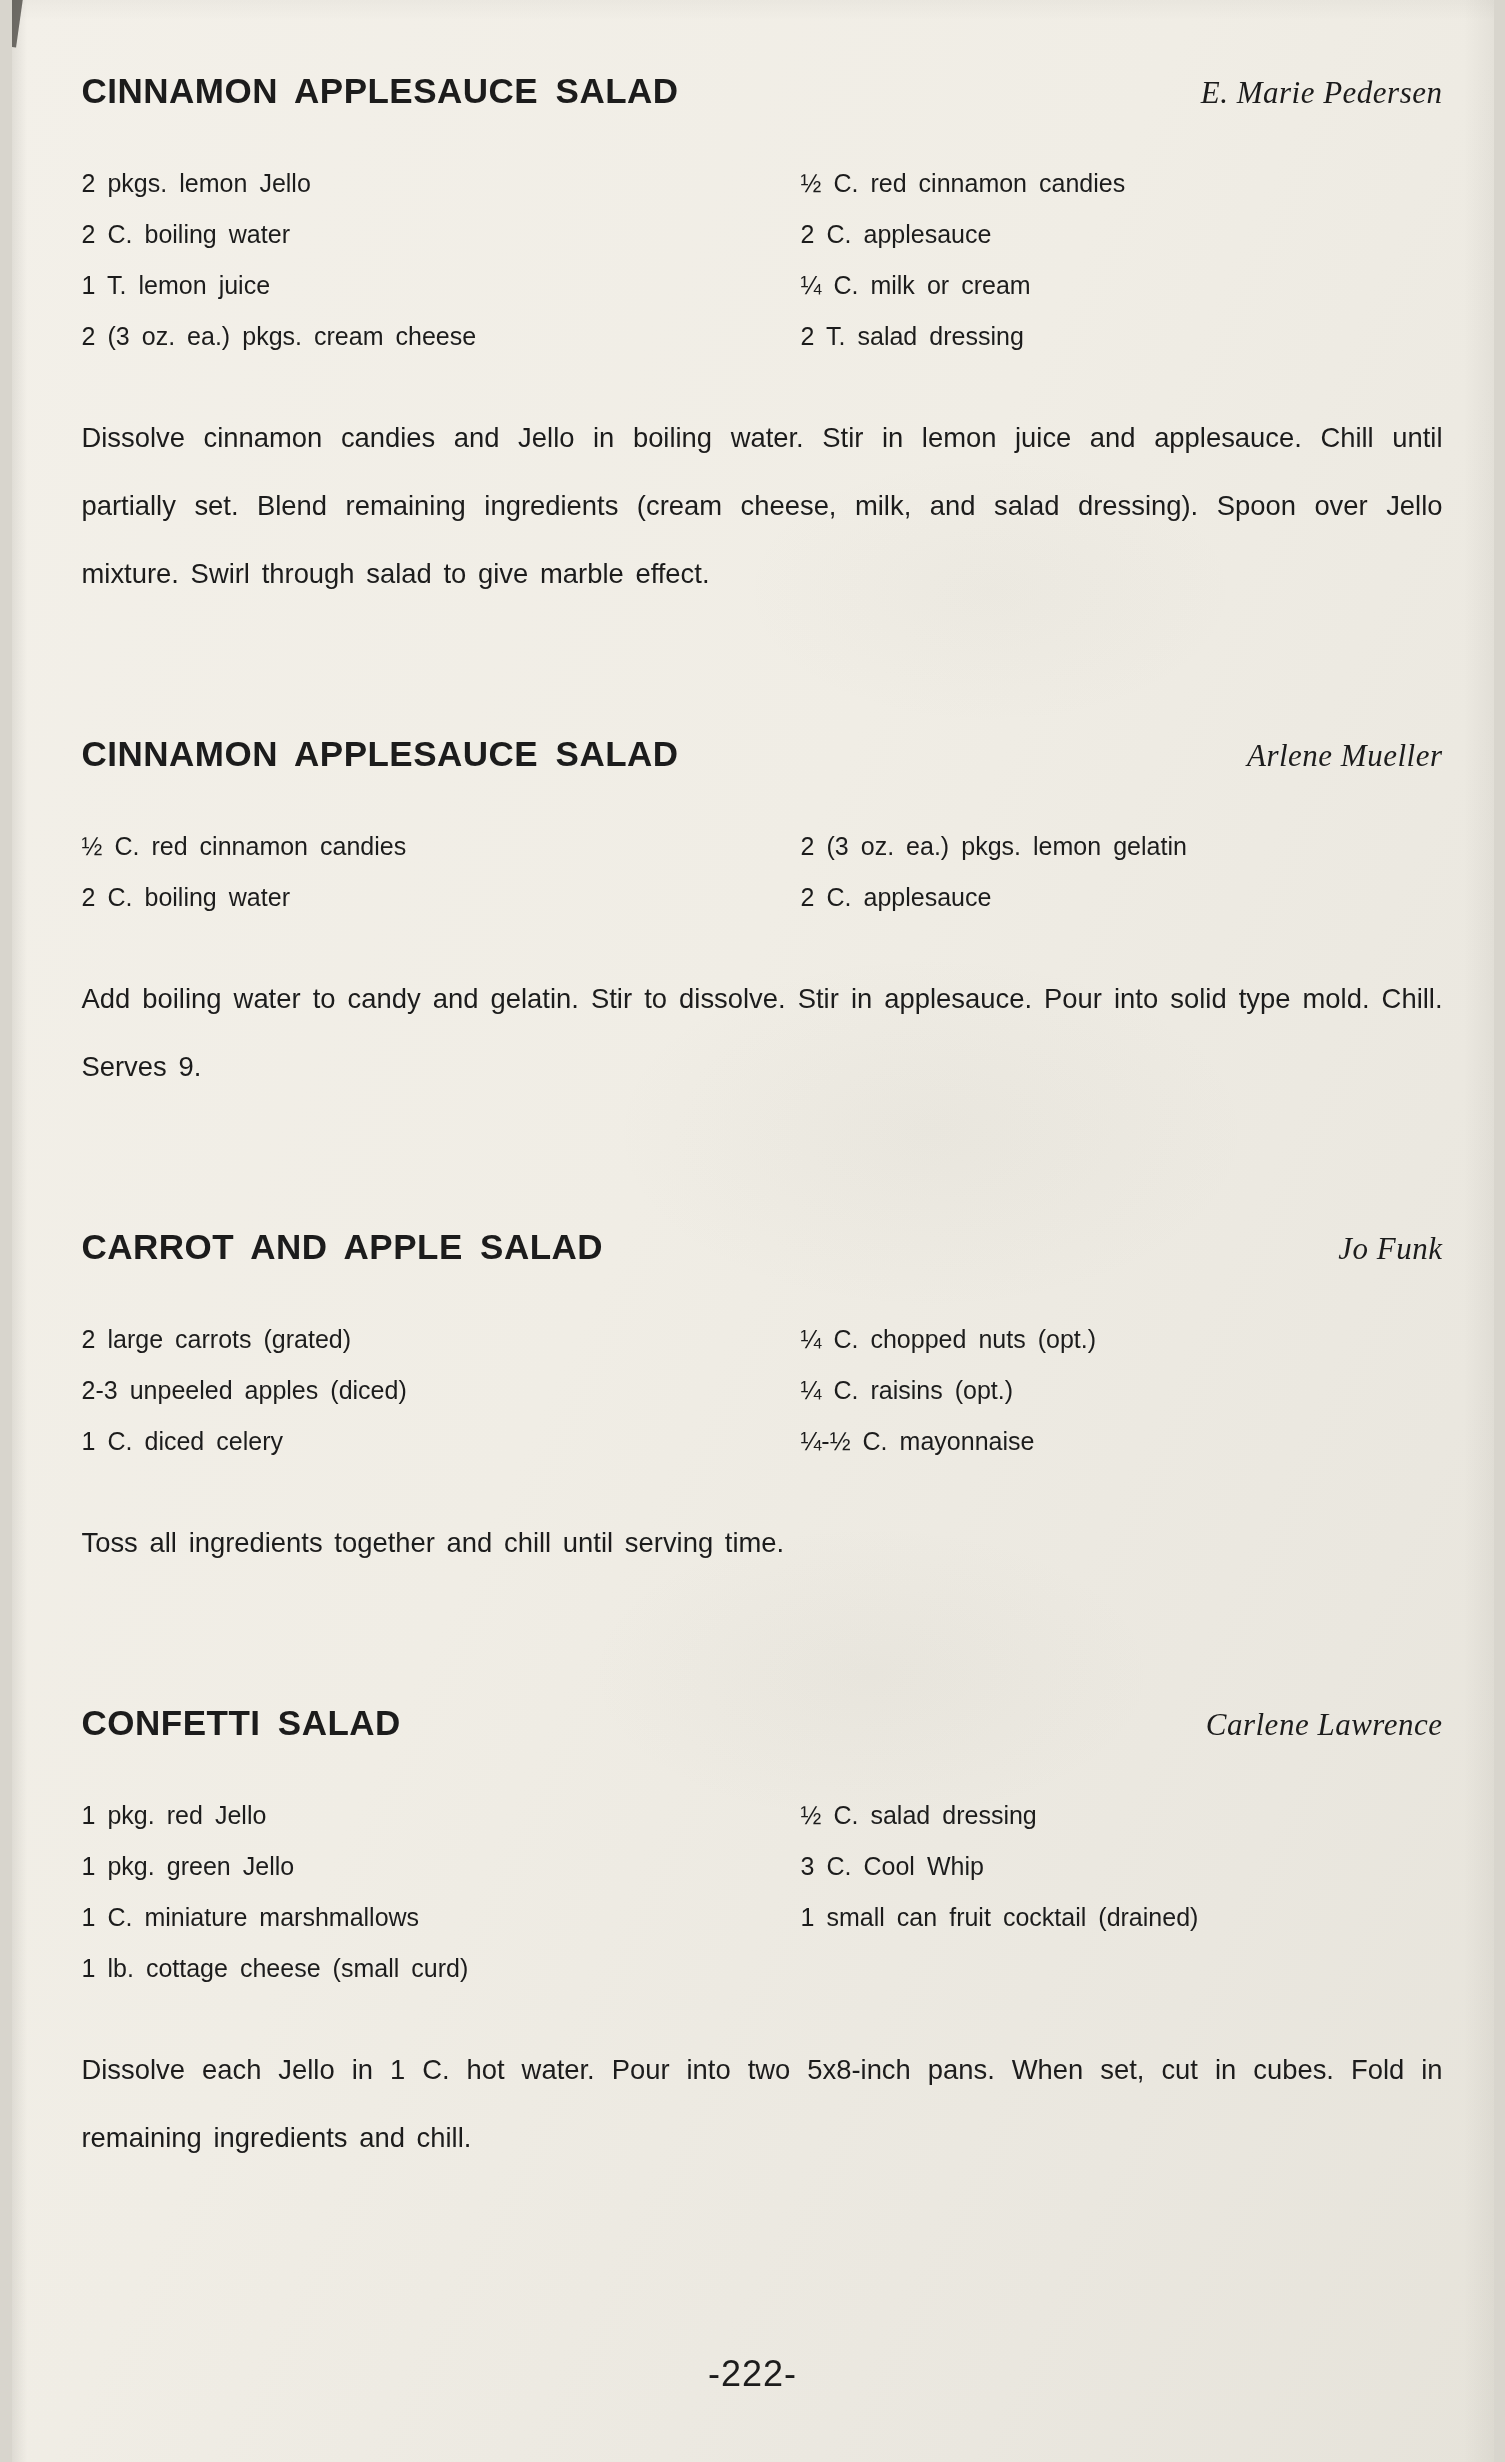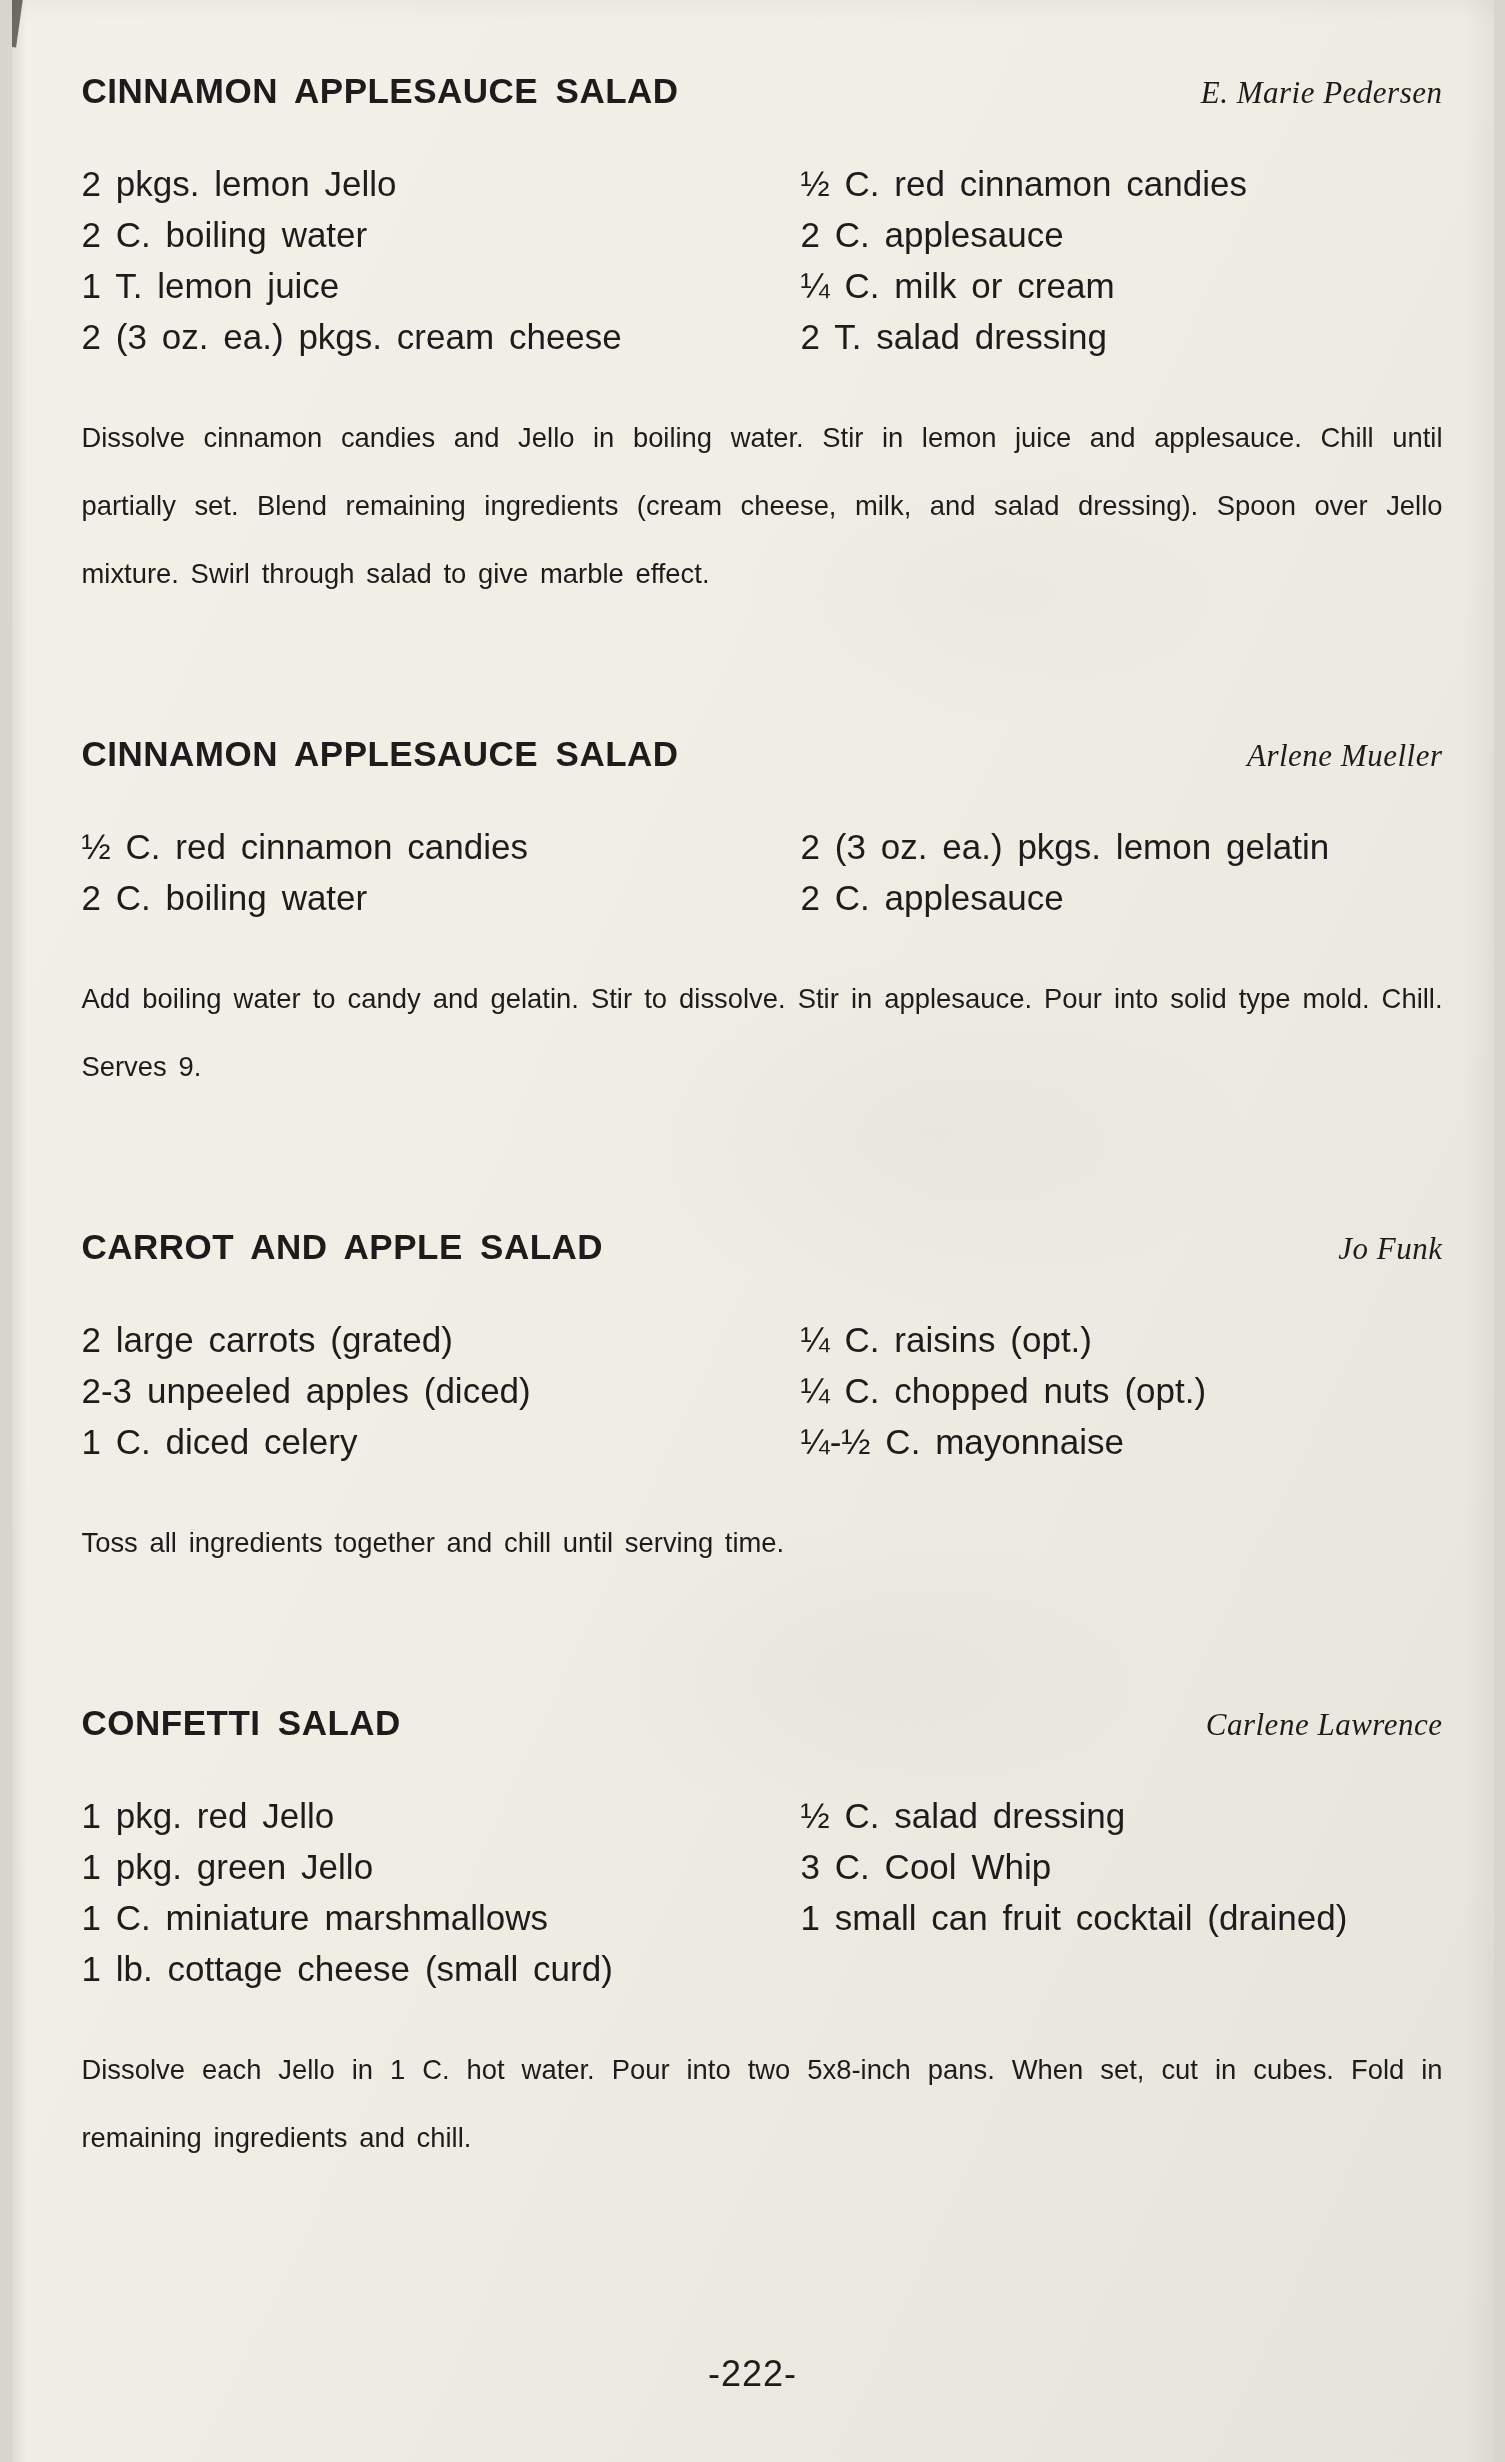--- a/index.html
+++ b/index.html
@@ -66,21 +66,21 @@
     font-size: 31px;
     letter-spacing: 0.5px;
     white-space: nowrap;
   }
   .ingredients {
     display: grid;
     grid-template-columns: 719px 1fr;
     margin-bottom: 42px;
   }
   .ing-line {
-    font-size: 35px;
+    font-size: 25px;
     line-height: 51px;
     word-spacing: 5.1px;
     white-space: nowrap;
   }
   .instructions {
     font-size: 27.4px;
     line-height: 68px;
     word-spacing: 4.1px;
     text-align: justify;
     margin-bottom: 126px;
@@ -151,22 +151,22 @@
         <div class="recipe-title">CARROT AND APPLE SALAD</div>
         <div class="recipe-contributor">Jo Funk</div>
       </div>
       <div class="ingredients">
         <div class="ing-col">
             <div class="ing-line">2 large carrots (grated)</div>
             <div class="ing-line">2-3 unpeeled apples (diced)</div>
             <div class="ing-line">1 C. diced celery</div>
           </div>
         <div class="ing-col">
+            <div class="ing-line">¼ C. chopped nuts (opt.)</div>
             <div class="ing-line">¼ C. raisins (opt.)</div>
-            <div class="ing-line">¼ C. chopped nuts (opt.)</div>
             <div class="ing-line">¼-½ C. mayonnaise</div>
           </div>
       </div>
       <div class="instructions">Toss all ingredients together and chill until serving time.</div>
     </div>
 
     <div class="recipe">
       <div class="recipe-header">
         <div class="recipe-title">CONFETTI SALAD</div>
         <div class="recipe-contributor">Carlene Lawrence</div>

